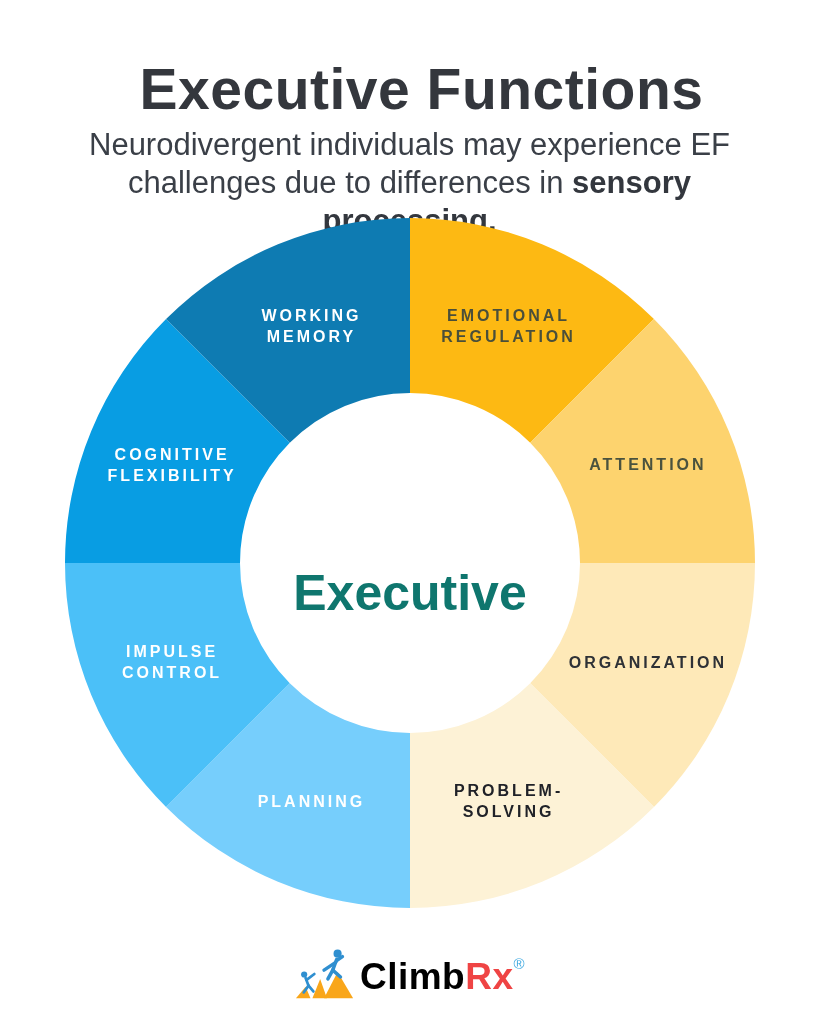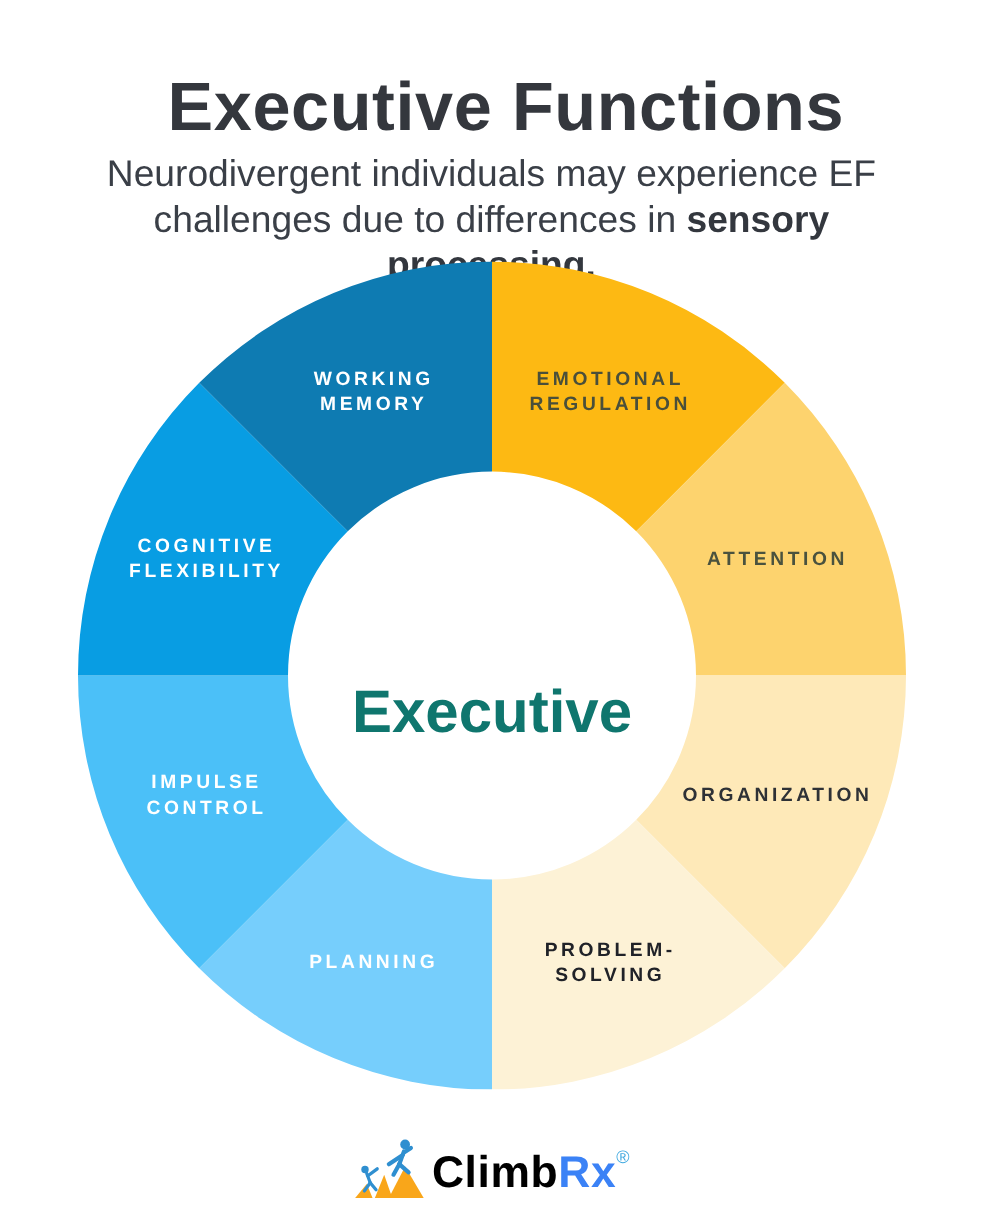--- a/index.html
+++ b/index.html
@@ -65,21 +65,21 @@
   }
   .logo-icon { width: 62px; height: 62px; margin-right: 4px; }
   .logo-text {
     font-size: 37px;
     font-weight: bold;
     letter-spacing: 0.5px;
     margin-bottom: 8px;
     white-space: nowrap;
   }
   .logo-climb { color: #000000; }
-  .logo-rx { color: #3b82f6; }
+  .logo-rx { color: #ef4444; }
   .logo-reg {
     font-size: 15px;
     color: #3fa9e0;
     vertical-align: 20px;
     font-weight: normal;
   }
 </style>
 </head>
 <body>
 

